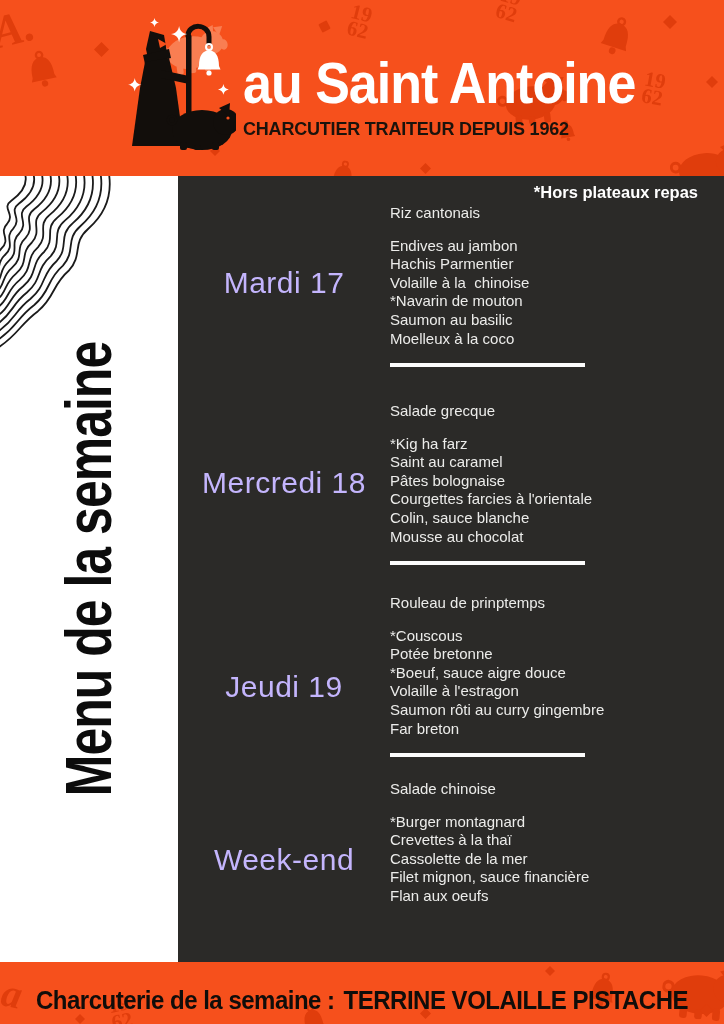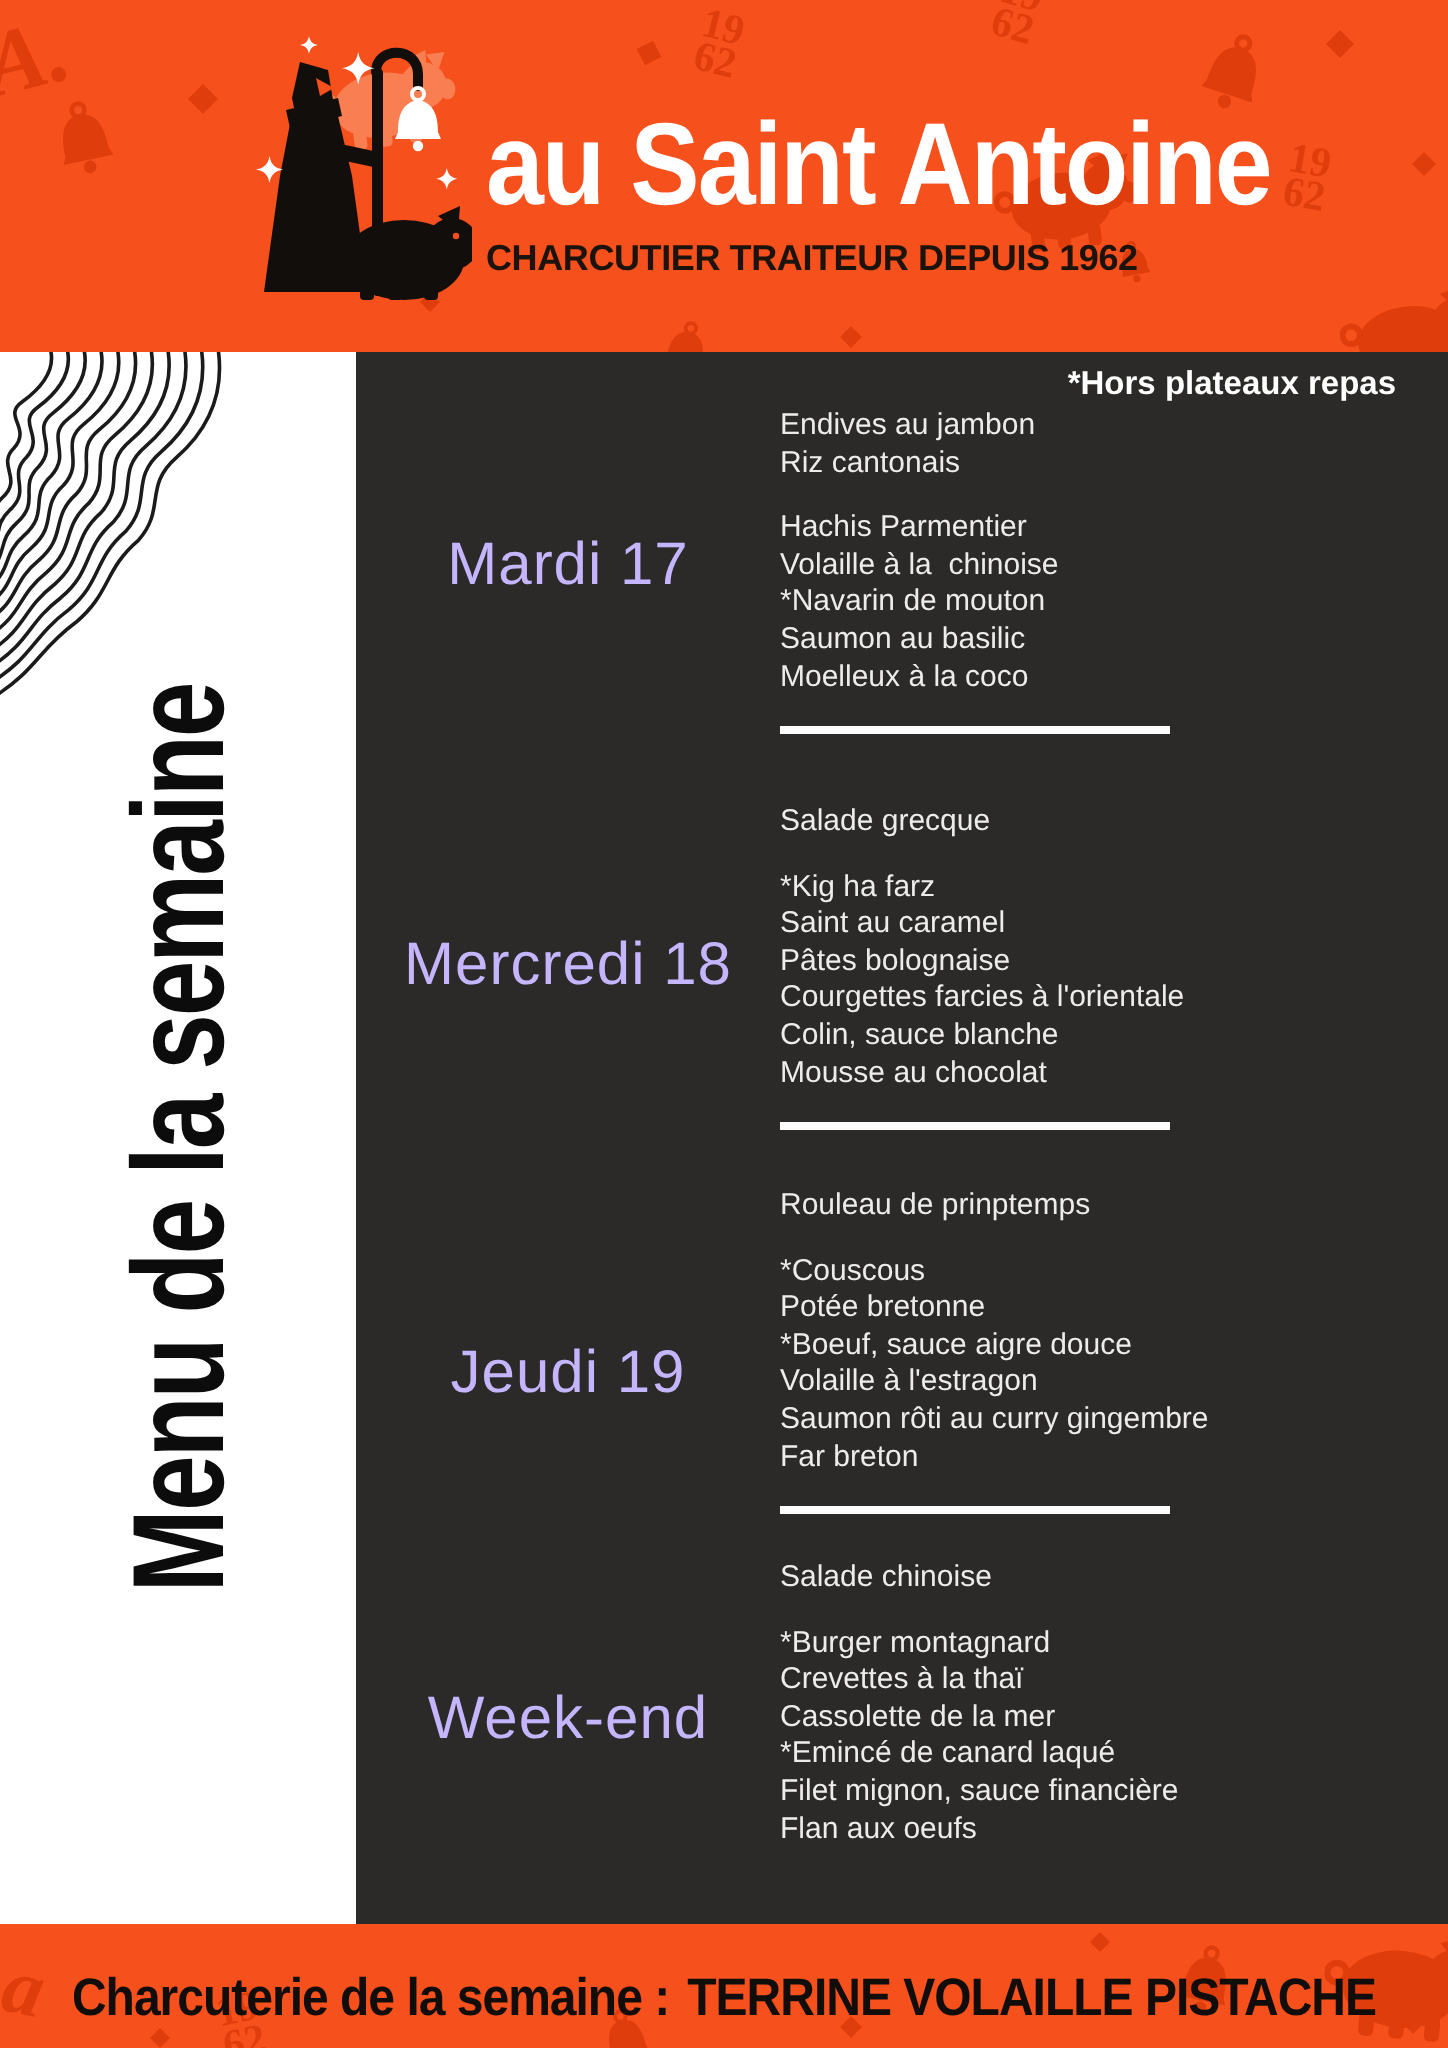--- a/index.html
+++ b/index.html
@@ -241,22 +241,22 @@
       <span>Menu de la semaine</span>
     </div>
   </aside>
 
   <main class="panel">
     <div class="note">*Hors plateaux repas</div>
 
     <section class="day-section" style="top:28px;">
       <div class="day-label" style="top:62px;">Mardi 17</div>
       <div class="dishes">
+        <div class="dish starter">Riz cantonais</div>
         <div class="dish">Endives au jambon</div>
-        <div class="dish starter">Riz cantonais</div>
         <div class="dish">Hachis Parmentier</div>
         <div class="dish">Volaille à la  chinoise</div>
         <div class="dish">*Navarin de mouton</div>
         <div class="dish">Saumon au basilic</div>
         <div class="dish dessert">Moelleux à la coco</div>
         <div class="divider"></div>
       </div>
     </section>
 
     <section class="day-section" style="top:226px;">
@@ -287,21 +287,20 @@
       </div>
     </section>
 
     <section class="day-section" style="top:604px;">
       <div class="day-label" style="top:63px;">Week-end</div>
       <div class="dishes">
         <div class="dish starter">Salade chinoise</div>
         <div class="dish">*Burger montagnard</div>
         <div class="dish">Crevettes à la thaï</div>
         <div class="dish">Cassolette de la mer</div>
-        <div class="dish">*Emincé de canard laqué</div>
         <div class="dish">Filet mignon, sauce financière</div>
         <div class="dish dessert">Flan aux oeufs</div>
       </div>
     </section>
   </main>
 
   <footer class="bottom-band">
     <div class="pat pat-letter" style="left:2px;top:8px;font-size:40px;transform:rotate(12deg)">a</div>
     <div class="pat pat-year" style="left:110px;top:34px;transform:rotate(-12deg)">
       <div>19</div>

